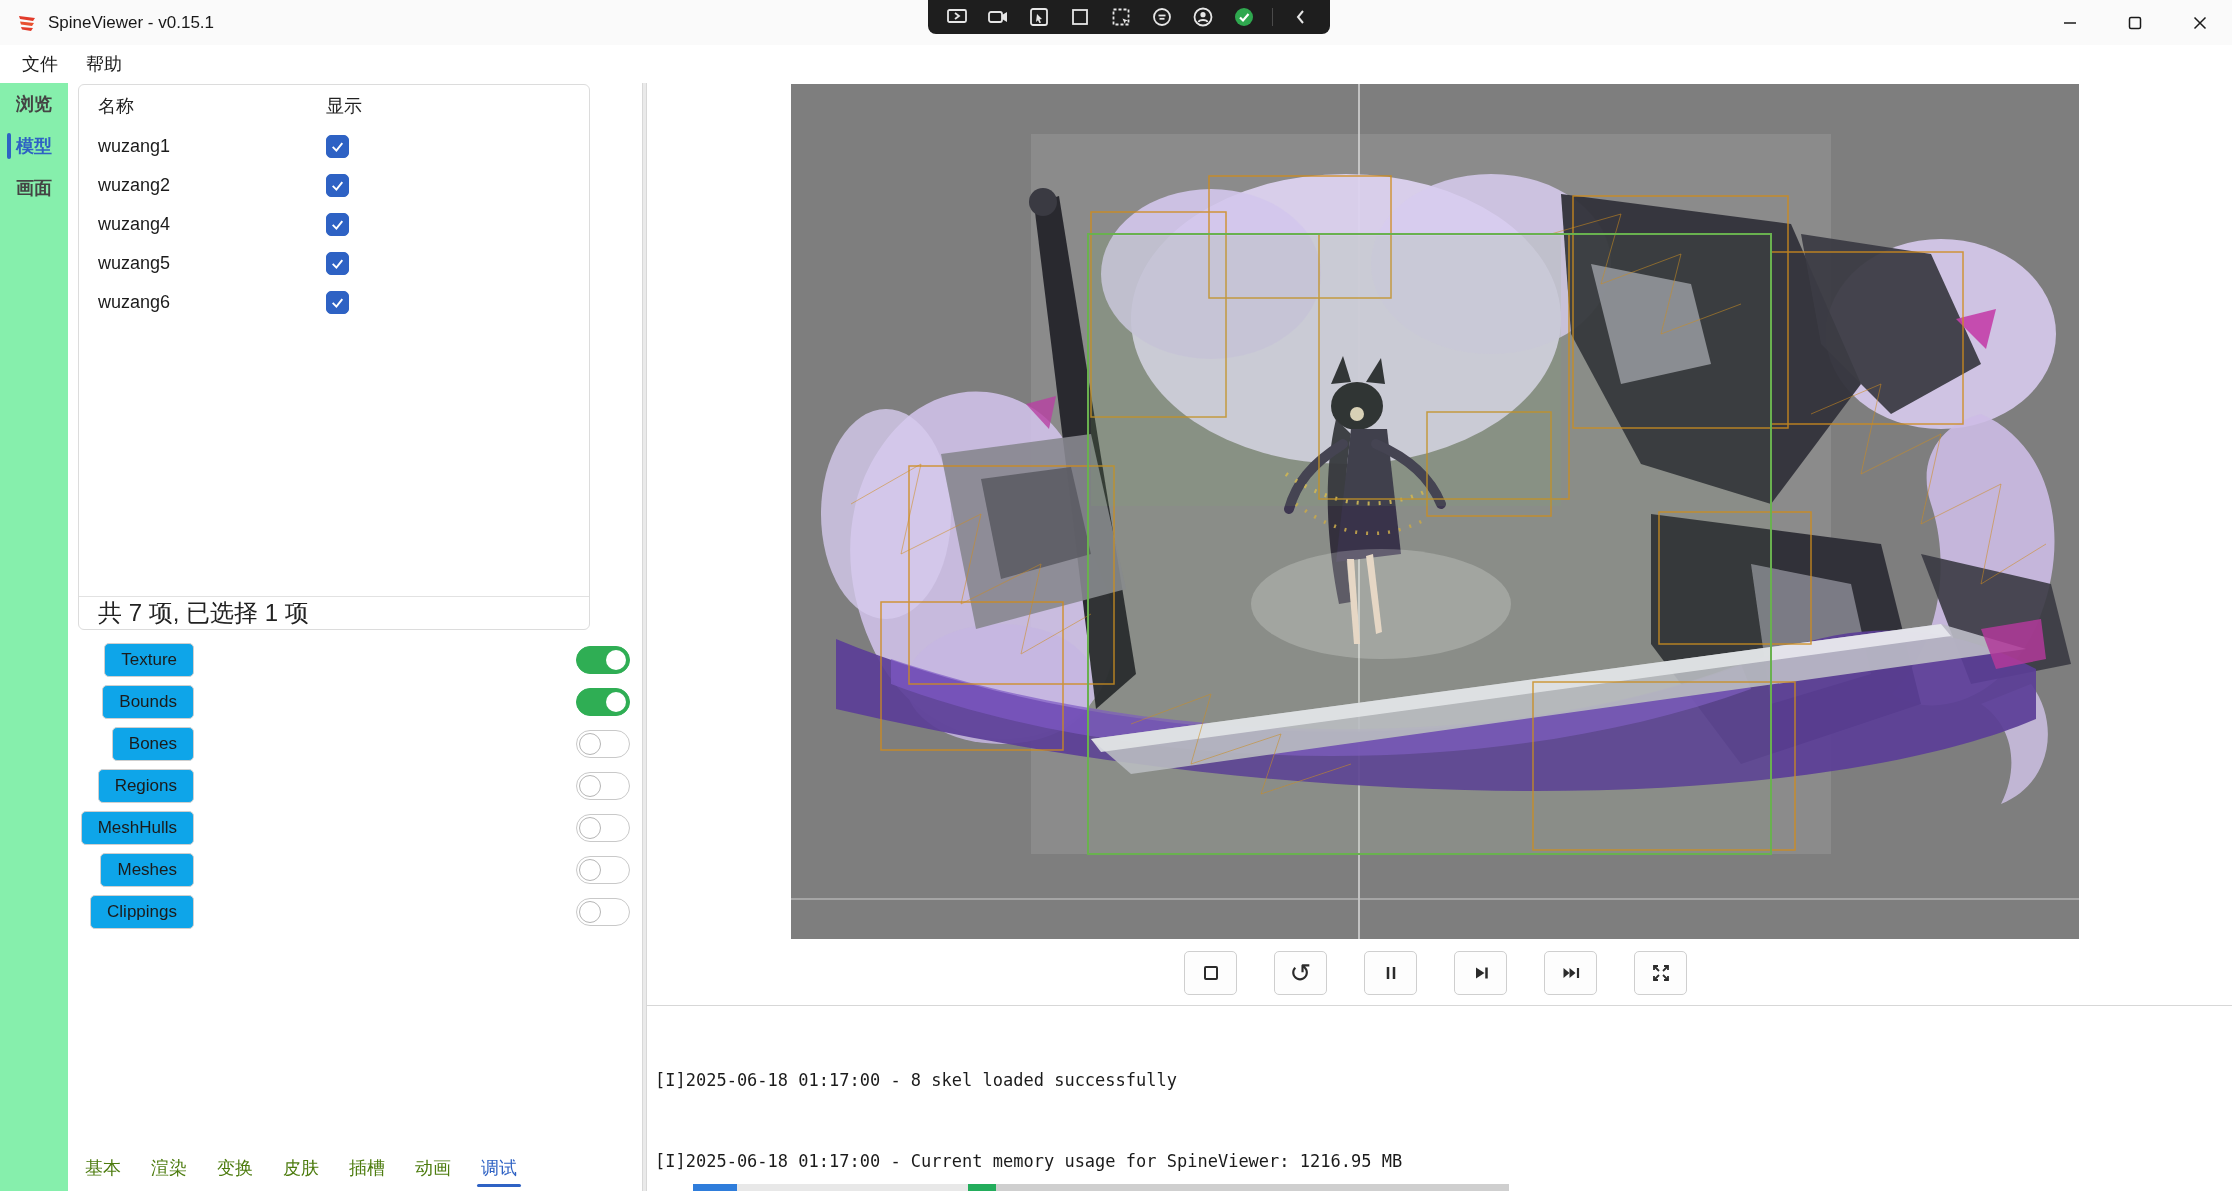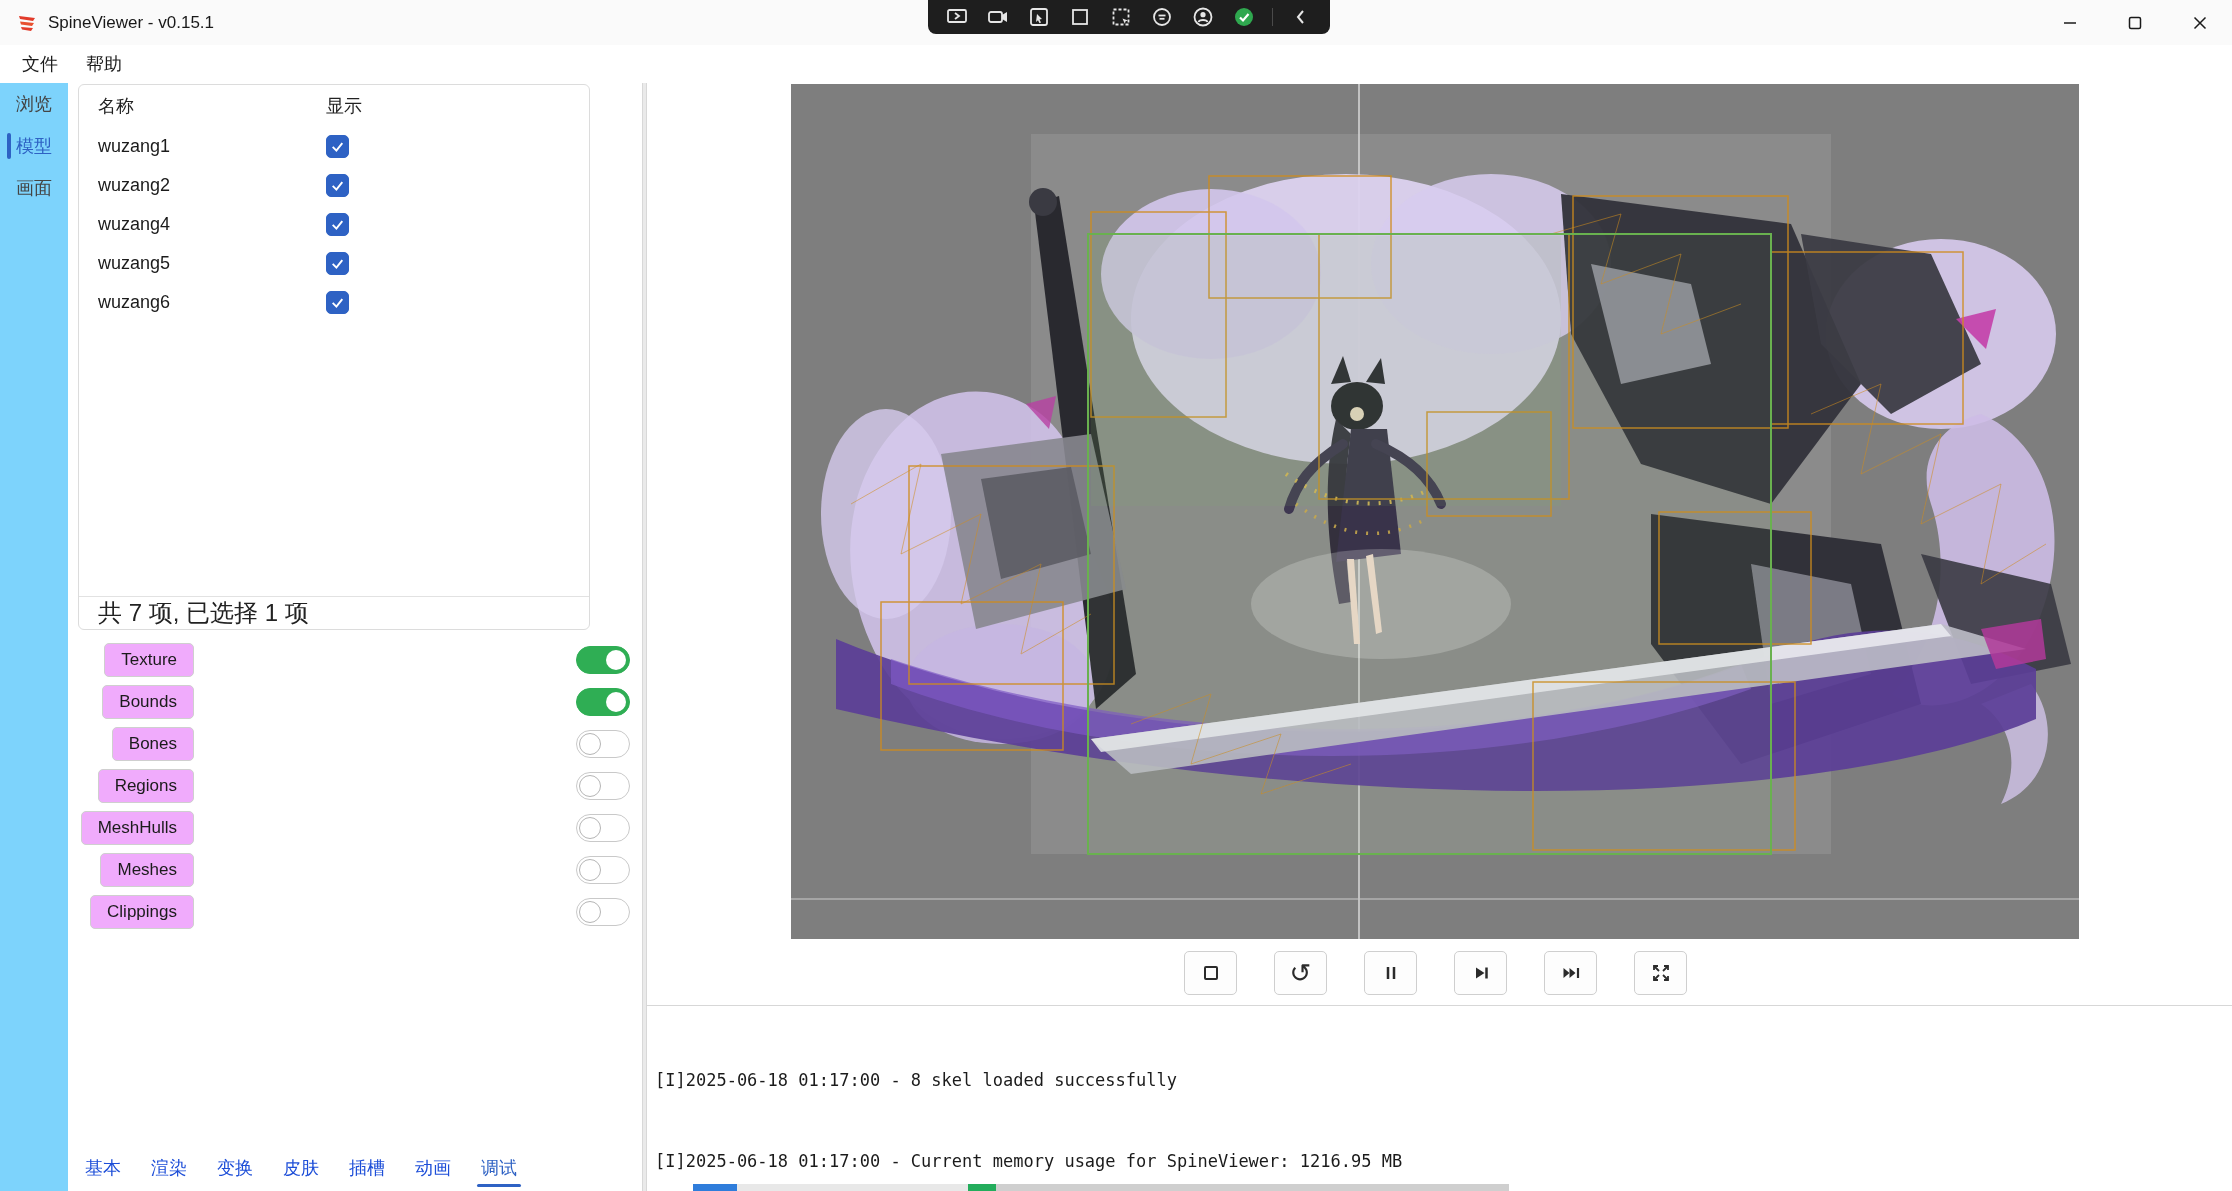--- a/index.html
+++ b/index.html
@@ -20,21 +20,21 @@
   .ct-sep { width: 1px; height: 18px; background: #4a4a4a; }
 
   .win-controls { position: absolute; right: 0; top: 0; height: 45px; display: flex; z-index: 10; }
   .win-btn { width: 65px; height: 45px; display: flex; align-items: center; justify-content: center; }
 
   
   .menubar { position: absolute; left: 0; top: 45px; width: 100%; height: 38px; background: #fff; display: flex; align-items: center; gap: 4px; padding-left: 10px; }
   .menu-item { font-size: 18px; padding: 6px 12px; border-radius: 4px; color: #1b1b1b; text-align: center; }
 
   
-  .sidenav { position: absolute; left: 0; top: 83px; width: 68px; bottom: 0; background: #7dd3fc; }
+  .sidenav { position: absolute; left: 0; top: 83px; width: 68px; bottom: 0; background: #86efac; font-weight: bold; }
   .nav-item { position: relative; height: 42px; display: flex; align-items: center; justify-content: center; font-size: 18px; color: #444; }
   .nav-item.active { color: #2e62c4; }
   .nav-item.active::before { content: ""; position: absolute; left: 7px; top: 8px; width: 4px; height: 26px; border-radius: 2px; background: #2e62c4; }
 
   
   .left-panel { position: absolute; left: 68px; top: 83px; width: 574px; bottom: 0; background: #fff; }
 
   .model-card { position: absolute; left: 10px; top: 1px; width: 512px; height: 546px; border: 1px solid #dcdcdc; border-radius: 6px; background: #fff; display: flex; flex-direction: column; overflow: hidden; }
   .list-header { display: flex; align-items: center; height: 42px; font-size: 18px; color: #222; }
   .hdr-name { width: 247px; padding-left: 19px; }
@@ -43,28 +43,28 @@
   .row-name { width: 247px; padding-left: 19px; }
   .checkbox { width: 23px; height: 23px; border-radius: 5px; border: 1px solid #8a8a8a; background: #fff; display: flex; align-items: center; justify-content: center; }
   .checkbox svg { display: none; }
   .checkbox.checked { background: #2e62c4; border-color: #2e62c4; }
   .checkbox.checked svg { display: block; }
   .list-spacer { flex: 1; }
   .list-status { height: 33px; border-top: 1px solid #e2e2e2; display: flex; align-items: center; padding-left: 19px; font-size: 24px; color: #222; }
 
   .debug-panel { position: absolute; left: 0; top: 560px; width: 574px; }
   .debug-row { position: relative; height: 34px; margin-bottom: 8px; }
-  .debug-btn { position: absolute; top: 0; right: 448px; height: 34px; padding: 0 16px; font-size: 17px; border: 1px solid #cfcfcf; border-radius: 5px; background: #f0abfc; color: #1b1b1b; display: flex; align-items: center; white-space: nowrap; }
+  .debug-btn { position: absolute; top: 0; right: 448px; height: 34px; padding: 0 16px; font-size: 17px; border: 1px solid #cfcfcf; border-radius: 5px; background: #0ea5e9; color: #1b1b1b; display: flex; align-items: center; white-space: nowrap; }
   .toggle { position: absolute; right: 12px; top: 3px; width: 54px; height: 28px; border-radius: 14px; background: #fff; border: 1px solid #c9c9c9; }
   .toggle .knob { position: absolute; left: 2px; top: 2px; width: 22px; height: 22px; border-radius: 50%; background: #fff; border: 1px solid #b5b5b5; }
   .toggle.on { background: #2fae54; border-color: #2fae54; }
   .toggle.on .knob { left: auto; right: 3px; top: 3px; width: 20px; height: 20px; border: none; }
 
   .tab-bar { position: absolute; left: 0; bottom: 4px; width: 574px; height: 38px; display: flex; align-items: center; gap: 30px; padding-left: 17px; }
-  .tab { position: relative; font-size: 18px; color: #1d4ed8; height: 38px; display: flex; align-items: center; }
+  .tab { position: relative; font-size: 18px; color: #4d7c0f; height: 38px; display: flex; align-items: center; }
   .tab.active { color: #2e62c4; }
   .tab.active::after { content: ""; position: absolute; left: -4px; right: -4px; bottom: 0; height: 3px; border-radius: 2px; background: #2e62c4; }
 
   
   .splitter { position: absolute; left: 642px; top: 83px; width: 5px; bottom: 0; background: #eaeaea; border-left: 1px solid #d8d8d8; border-right: 1px solid #d8d8d8; }
 
   
   .right-panel { position: absolute; left: 647px; top: 83px; right: 0; bottom: 0; background: #fff; }
   .viewport { position: absolute; left: 144px; top: 1px; width: 1288px; height: 855px; background: #7e7e7e; }
   .viewport svg { display: block; width: 100%; height: 100%; }

